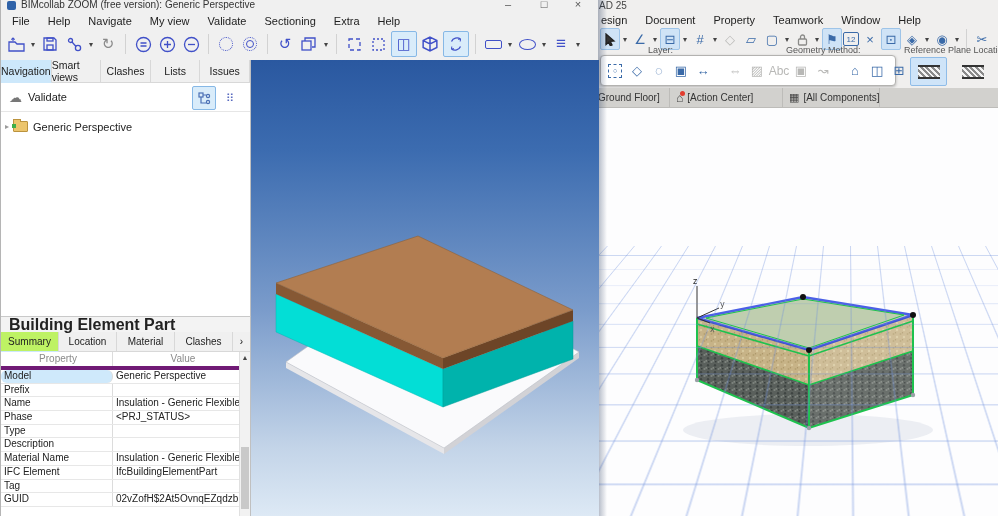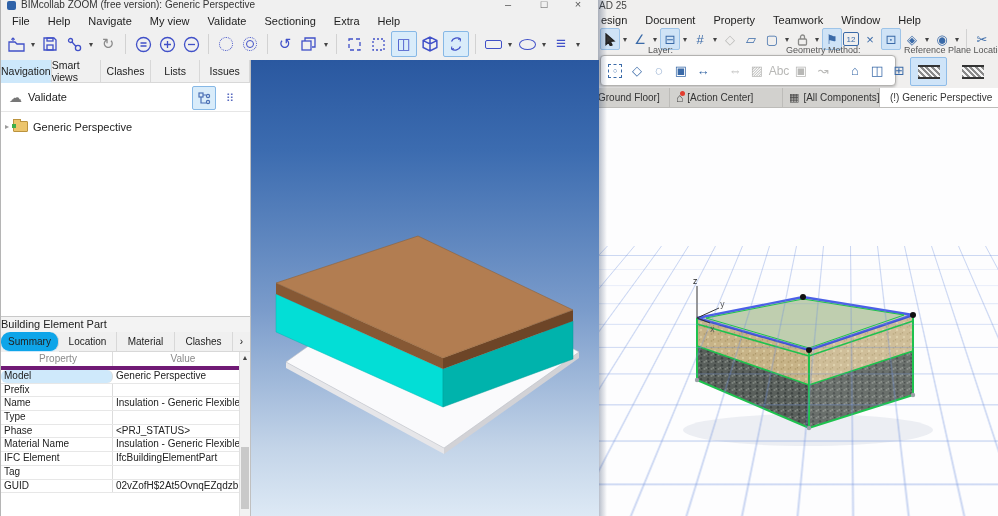--- a/index.html
+++ b/index.html
@@ -38,24 +38,24 @@
   .sqbtn{position:absolute;top:3px;width:22px;height:22px;border:1px solid transparent;border-radius:2px;display:flex;align-items:center;justify-content:center;}
   .sqbtn.on{border-color:#86b8e6;background:#d9ecfa;}
   .tree{position:relative;font-size:11px;padding-top:6px;}
   .trow{display:flex;align-items:center;height:17px;padding-left:4px;}
   .exp{color:#999;font-size:8px;width:8px;}
   .fold{width:13px;height:9px;background:#ecc56d;border:1px solid #bb933e;border-radius:1px;position:relative;margin-right:5px;}
   .fold:before{content:"";position:absolute;top:-3px;left:-1px;width:6px;height:2px;background:#ecc56d;border:1px solid #bb933e;border-bottom:none;}
   .fold:after{content:"";position:absolute;left:-2px;top:2px;width:4px;height:4px;background:#3fae49;}
   
   .bc-elem{position:absolute;left:0;top:316px;width:250px;height:200px;background:#fff;border-top:1px solid #c9c9c9;border-right:1px solid #c0c0c0;box-sizing:border-box;font-size:10px;}
-  .pe-title{height:15px;line-height:15px;background:#f3f3f3;font-size:11px;color:#222;}
+  .pe-title{height:15px;line-height:15px;padding-left:8px;background:#f3f3f3;font-size:16px;color:#222;font-weight:bold;}
   .pe-tabs{display:flex;height:20px;font-size:10px;background:#f0f0f0;}
   .pe-tabs .tab{width:57px;display:flex;align-items:center;justify-content:center;border-right:1px solid #d8d8d8;border-bottom:1px solid #d8d8d8;cursor:default;}
-  .pe-tabs .tab.sel{background:#0ea5e9;border-bottom-color:#cde8fb;border-radius:9px;}
+  .pe-tabs .tab.sel{background:#bef264;border-bottom-color:#cde8fb;}
   .pe-tabs .more{flex:1;display:flex;align-items:center;justify-content:center;border-bottom:1px solid #d8d8d8;font-size:10px;color:#111;}
   .phead{display:flex;height:14px;line-height:14px;color:#8a8a8a;border-bottom:4px solid #701a75;}
   .phead div{text-align:center;}
   .prow{display:flex;height:12.7px;line-height:12.7px;border-bottom:1px solid #e7e7e7;}
   .pc1{width:108px;padding-left:3px;border-right:1px solid #dcdcdc;overflow:hidden;white-space:nowrap;}
   .pc2{flex:1;padding-left:3px;overflow:hidden;white-space:nowrap;}
   .hl .pc1{background:#cfe9fb;border-radius:6px;}
   .psb{position:absolute;right:0;top:35px;bottom:0;width:10px;background:#f2f2f2;border-left:1px solid #e0e0e0;}
   .psb .up{position:absolute;top:0;left:0;width:10px;height:12px;font-size:7px;color:#444;text-align:center;line-height:12px;}
   .psb .th{position:absolute;left:1px;right:1px;top:95px;height:62px;background:#c9c9c9;}
@@ -181,26 +181,20 @@
         </div>
       <div class="actab" style="width:113px;">
           <span class="acdot">⌂</span>
           <span>[Action Center]</span>
         </div>
       <div class="actab" style="width:97px;">
           <span style="font-size:11px;color:#444;">▦</span>
           <span>[All Components]</span>
         </div>
       <div style="flex:1;"></div>
-      <div class="actab sel" style="width:118px;">
-        <svg width="11" height="11" viewBox="0 0 14 14" style="stroke:#4a90d2;fill:none;stroke-width:1.2;">
-            <path d="M7 1 L13 4 V10 L7 13 L1 10 V4 Z M7 1 V7 M1 4 L7 7 L13 4 M7 13 V7"></path>
-          </svg>
-        <span>(!) Generic Perspective</span>
-      </div>
     </div>
     <div class="handle">
         <span class="dd"></span>
       </div>
 
     <div class="ac-vp">
       <div class="ac-grid"></div>
       <svg width="400" height="408" viewBox="0 0 400 408">
         <defs>
           <pattern id="tanp" width="7" height="7" patternUnits="userSpaceOnUse">
@@ -438,26 +432,30 @@
           </div>
         <div class="prow">
             <div class="pc1">Prefix</div>
             <div class="pc2"></div>
           </div>
         <div class="prow">
             <div class="pc1">Name</div>
             <div class="pc2">Insulation - Generic Flexible</div>
           </div>
         <div class="prow">
+            <div class="pc1">Phase</div>
+            <div class="pc2">&lt;PRJ_STATUS&gt;</div>
+          </div>
+        <div class="prow">
             <div class="pc1">Type</div>
             <div class="pc2"></div>
           </div>
         <div class="prow">
-            <div class="pc1">Phase</div>
-            <div class="pc2">&lt;PRJ_STATUS&gt;</div>
+            <div class="pc1">Description</div>
+            <div class="pc2"></div>
           </div>
         <div class="prow">
             <div class="pc1">Material Name</div>
             <div class="pc2">Insulation - Generic Flexible</div>
           </div>
         <div class="prow">
             <div class="pc1">IFC Element</div>
             <div class="pc2">IfcBuildingElementPart</div>
           </div>
         <div class="prow">

